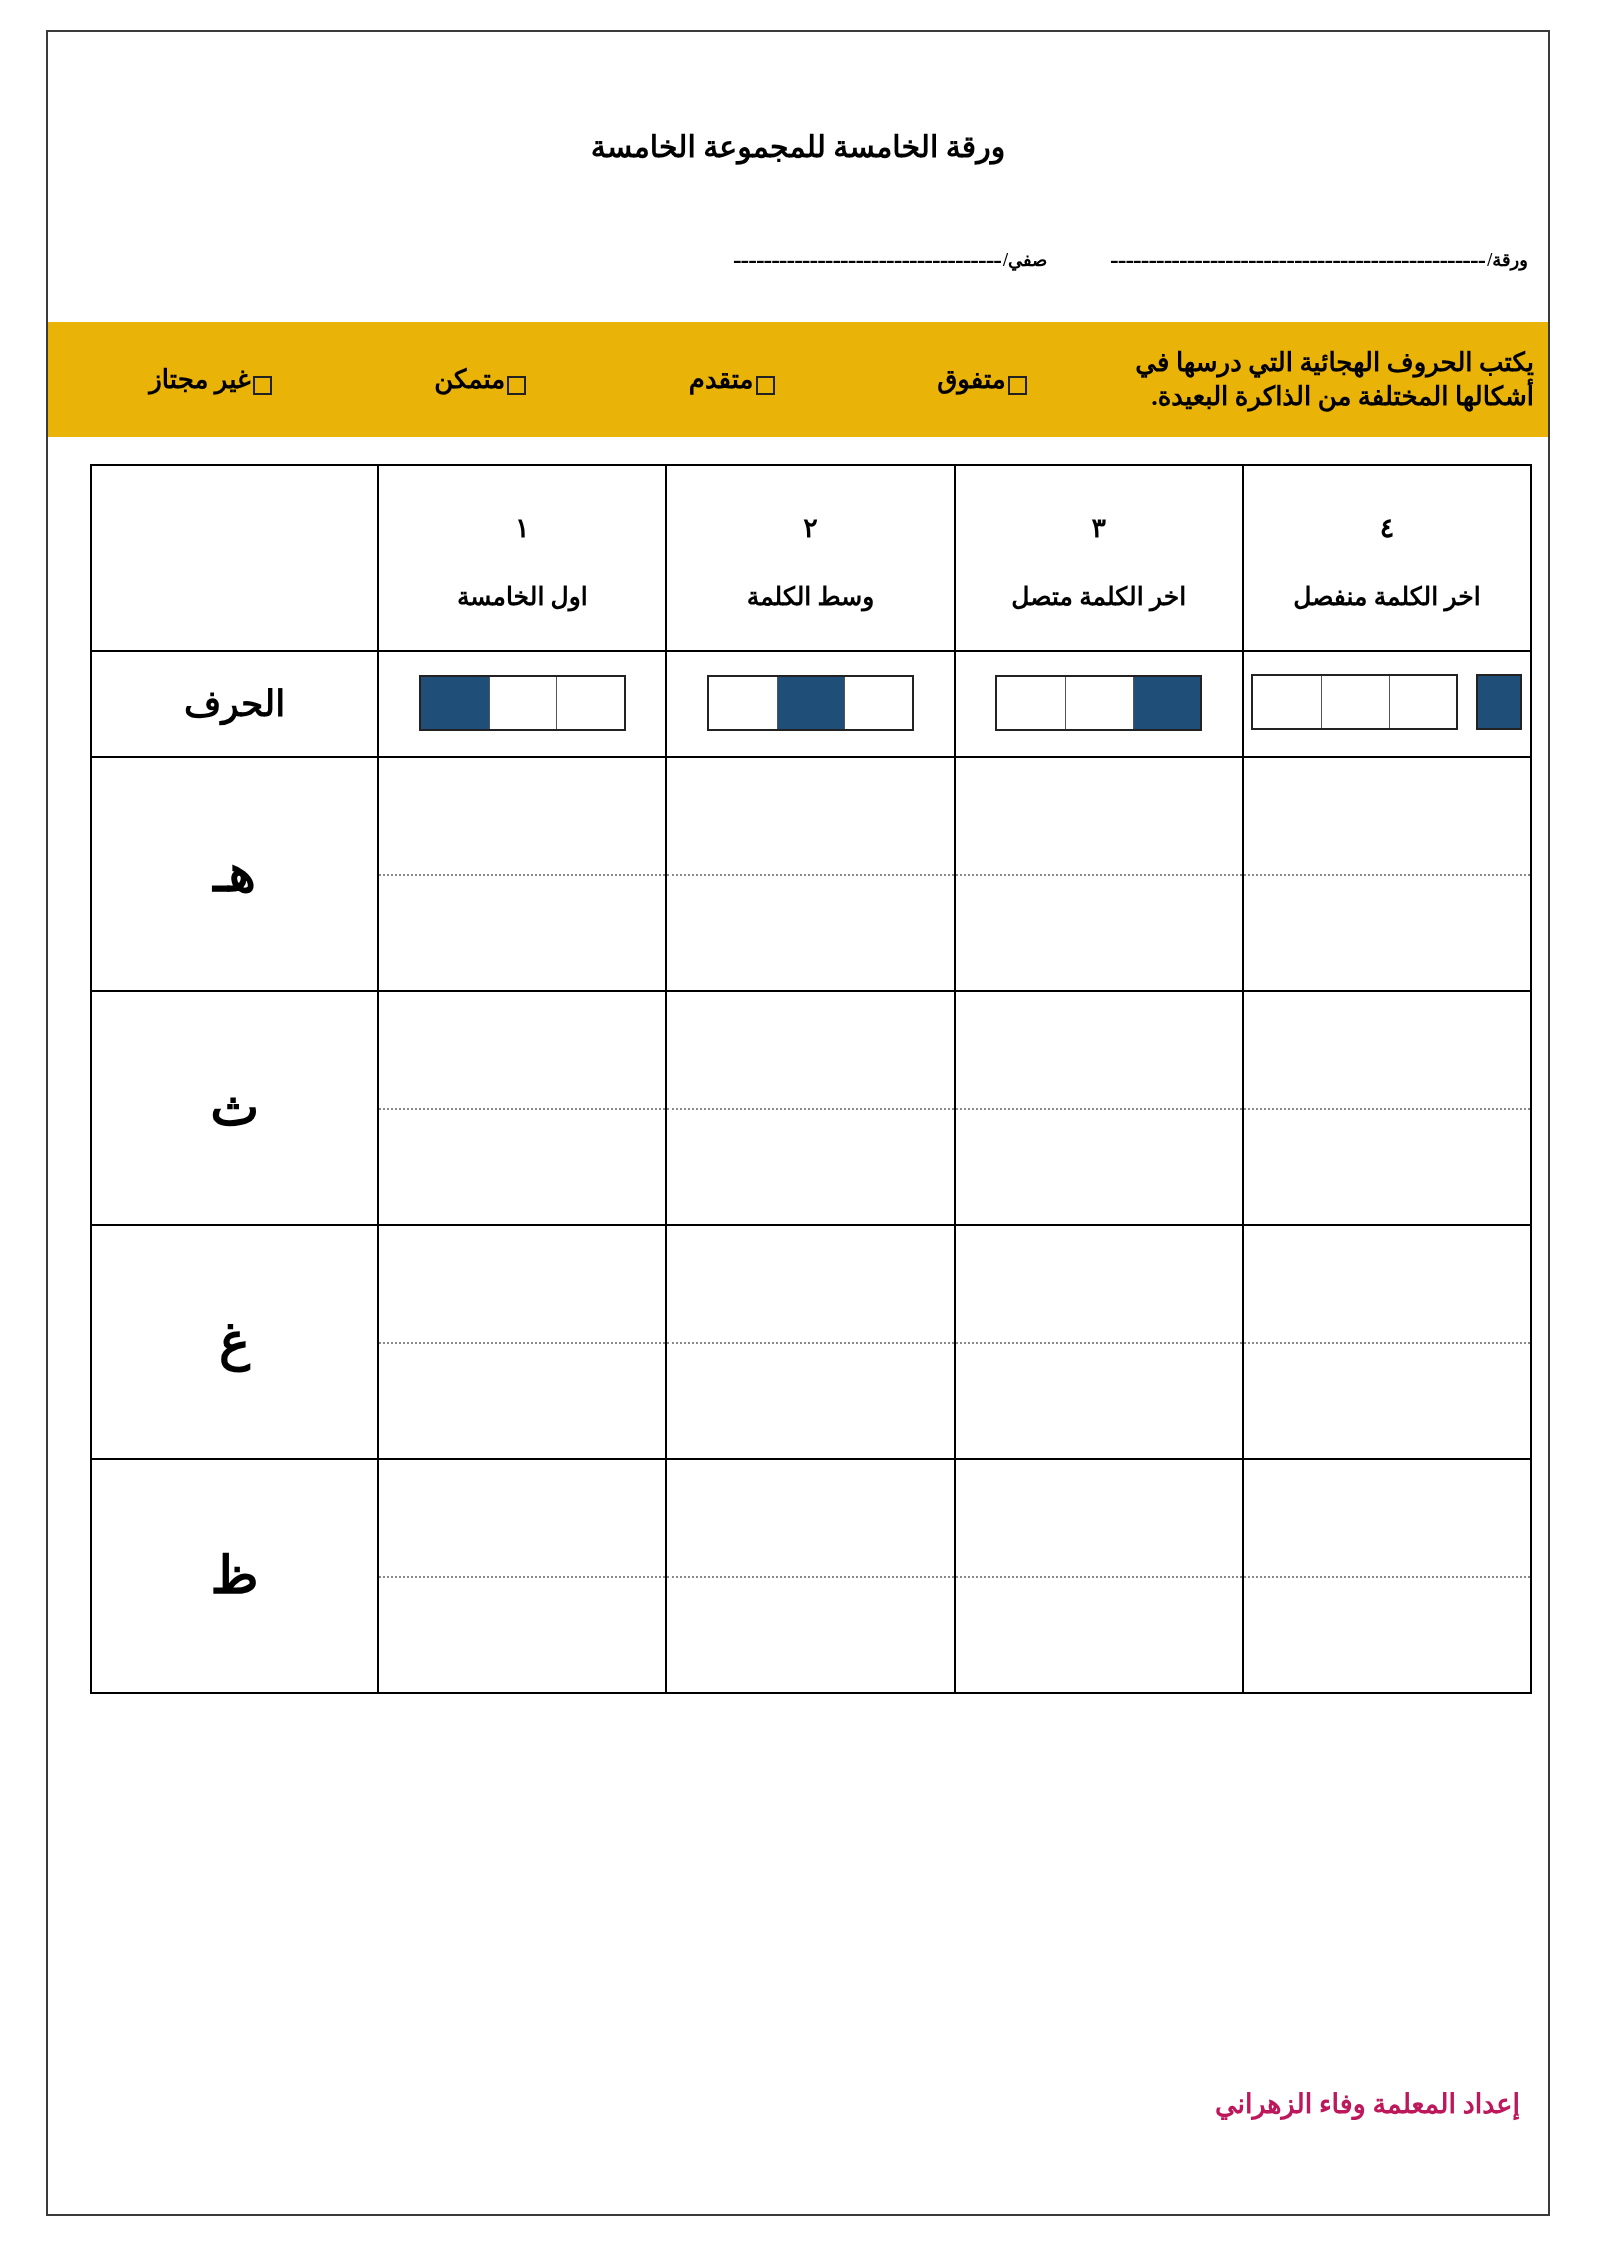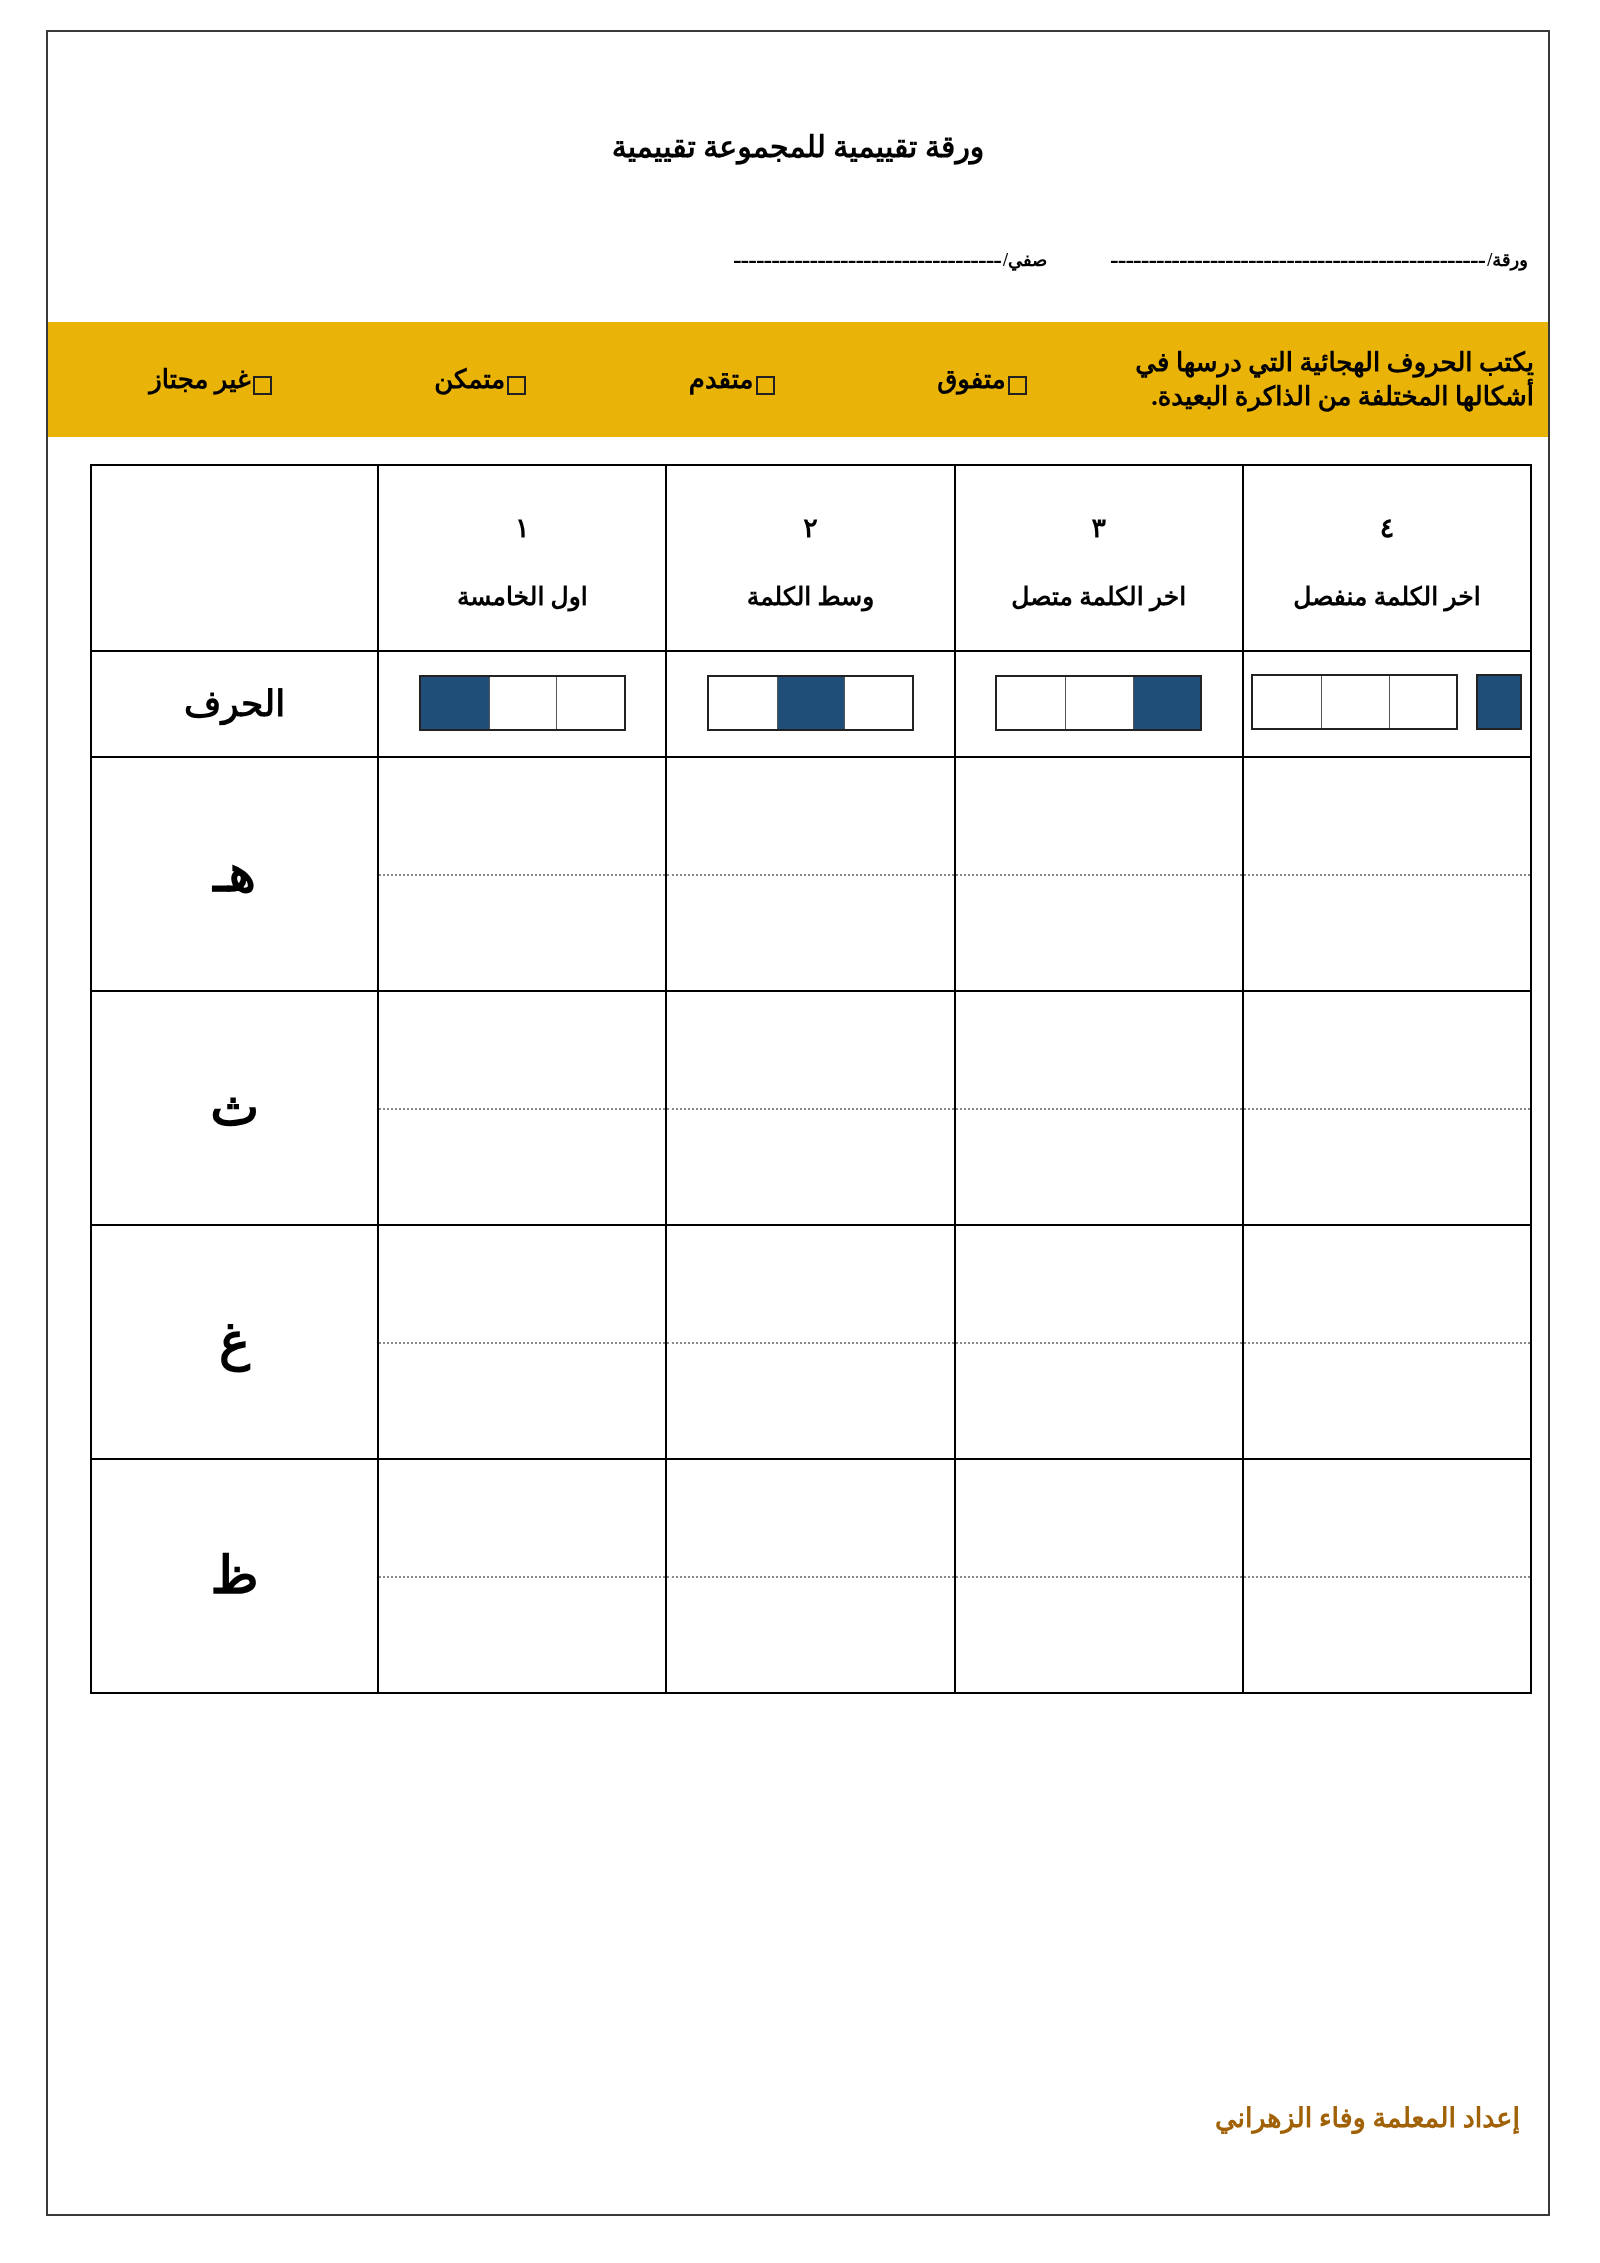--- a/index.html
+++ b/index.html
@@ -226,35 +226,35 @@
   }
   .letter-cell {
     font-size: 52px;
     font-weight: bold;
     line-height: 1;
   }
 
   
   .footer {
     position: absolute;
-    bottom: 80px;
+    bottom: 94px;
     right: 28px;
     font-size: 27px;
     font-weight: bold;
-    color: #a16207;
+    color: #be185d;
     white-space: nowrap;
   }
 </style>
 </head>
 <body>
 
 <div class="page">
   <div class="page-inner">
 
-    <div class="doc-title">ورقة تقييمية للمجموعة تقييمية</div>
+    <div class="doc-title">ورقة الخامسة للمجموعة الخامسة</div>
 
     <div class="idline">
       <span class="lbl">ورقة/</span>
       <span class="dashes dash-name">-------------------------------------------------</span>
       <span class="spacer"></span>
       <span class="lbl">صفي/</span>
       <span class="dashes dash-class">-----------------------------------</span>
     </div>
 
     <div class="band">

